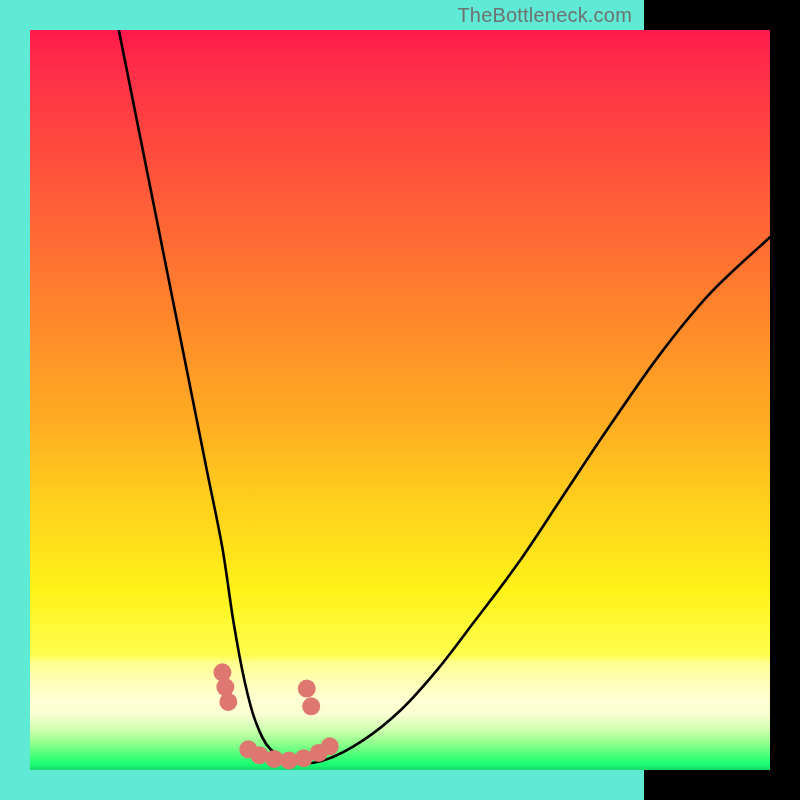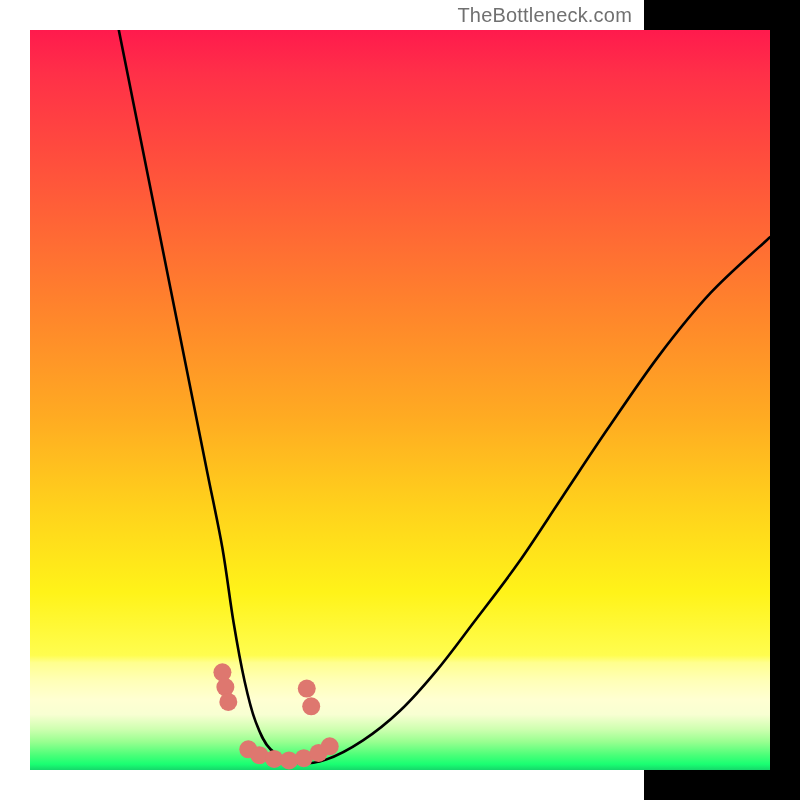--- a/index.html
+++ b/index.html
@@ -8,21 +8,21 @@
     width: 800px;
     height: 800px;
     overflow: hidden;
     background: #000;
     font-family: Arial, Helvetica, sans-serif;
   }
   .stage {
     position: relative;
     width: 644px;
     height: 800px;
-    background: #ffffff;
+    background: #5eead4;
   }
   .plot-area {
     position: absolute;
     left: 30px;
     top: 30px;
     width: 740px;
     height: 740px;
     overflow: hidden;
   }
   

